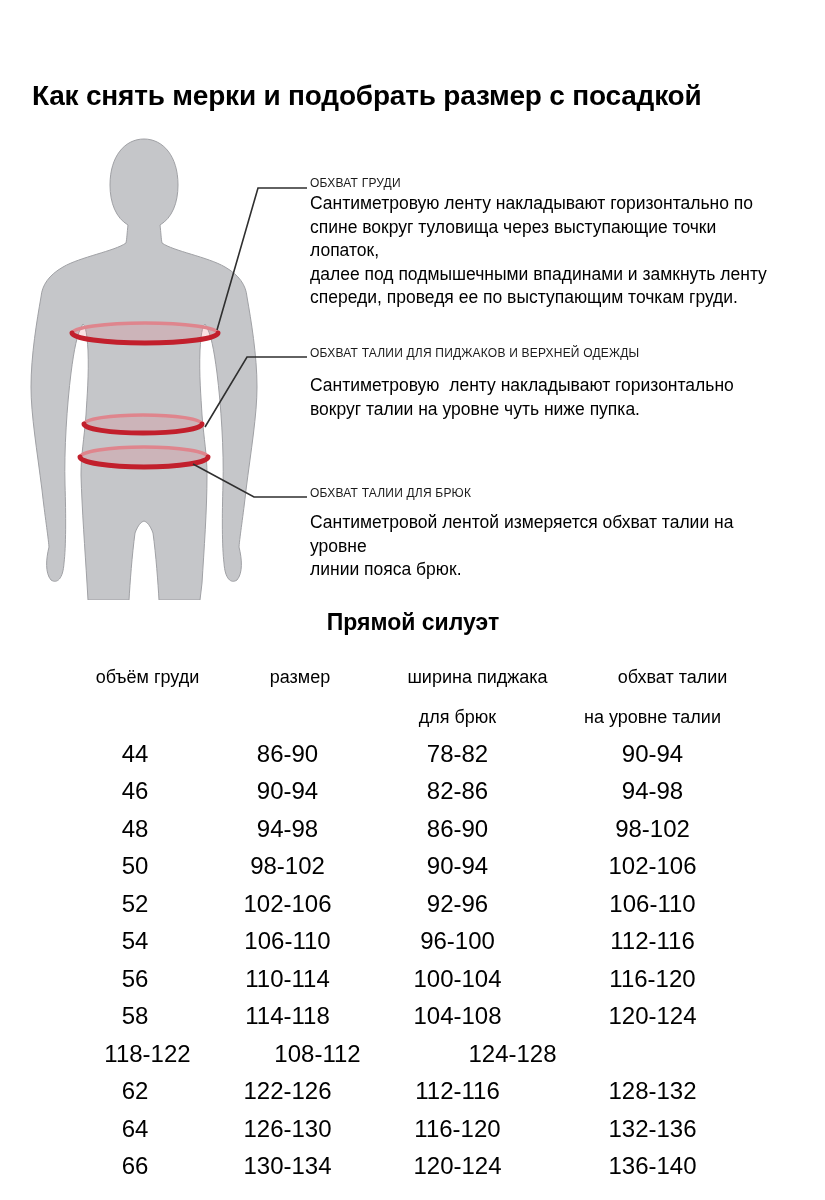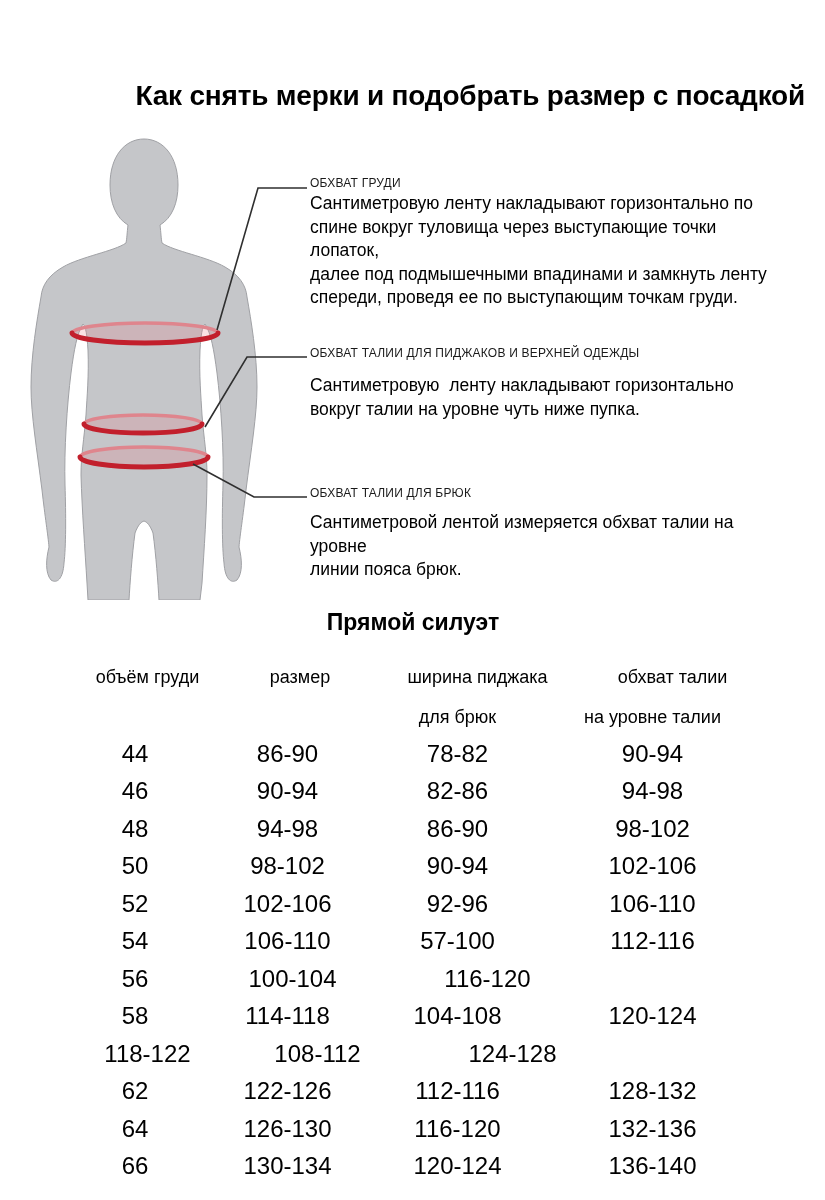--- a/index.html
+++ b/index.html
@@ -3,21 +3,21 @@
 <meta charset="utf-8">
 <style>
   html,body{margin:0;padding:0;}
   body{
     width:825px;height:1200px;position:relative;background:#ffffff;
     font-family:"Liberation Sans","DejaVu Sans",sans-serif;color:#000;
     overflow:hidden;
   }
   .abs{position:absolute;}
   .page-title{
-    left:20px;top:80px;width:785px;text-align:right;
+    left:32px;top:80px;width:785px;text-align:left;
     font-size:28px;font-weight:bold;letter-spacing:-0.2px;white-space:nowrap;
   }
   .figure-svg{left:25px;top:135px;width:290px;height:465px;}
   .callout-heading{
     left:310px;width:500px;font-size:12px;letter-spacing:0.2px;
     white-space:nowrap;color:#1a1a1a;
   }
   .callout-body{
     left:310px;width:480px;font-size:17.5px;line-height:23.5px;
     white-space:pre-wrap;color:#000;
@@ -181,25 +181,26 @@
       </div>
       <div class="trow">
         <div class="cell col0">52</div>
         <div class="cell col1">102-106</div>
         <div class="cell col2">92-96</div>
         <div class="cell col3">106-110</div>
       </div>
       <div class="trow">
         <div class="cell col0">54</div>
         <div class="cell col1">106-110</div>
-        <div class="cell col2">57-100</div>
+        <div class="cell col2">96-100</div>
         <div class="cell col3">112-116</div>
       </div>
       <div class="trow">
         <div class="cell col0">56</div>
+        <div class="cell col1">110-114</div>
         <div class="cell col2">100-104</div>
         <div class="cell col3">116-120</div>
       </div>
       <div class="trow">
         <div class="cell col0">58</div>
         <div class="cell col1">114-118</div>
         <div class="cell col2">104-108</div>
         <div class="cell col3">120-124</div>
       </div>
       <div class="trow">

